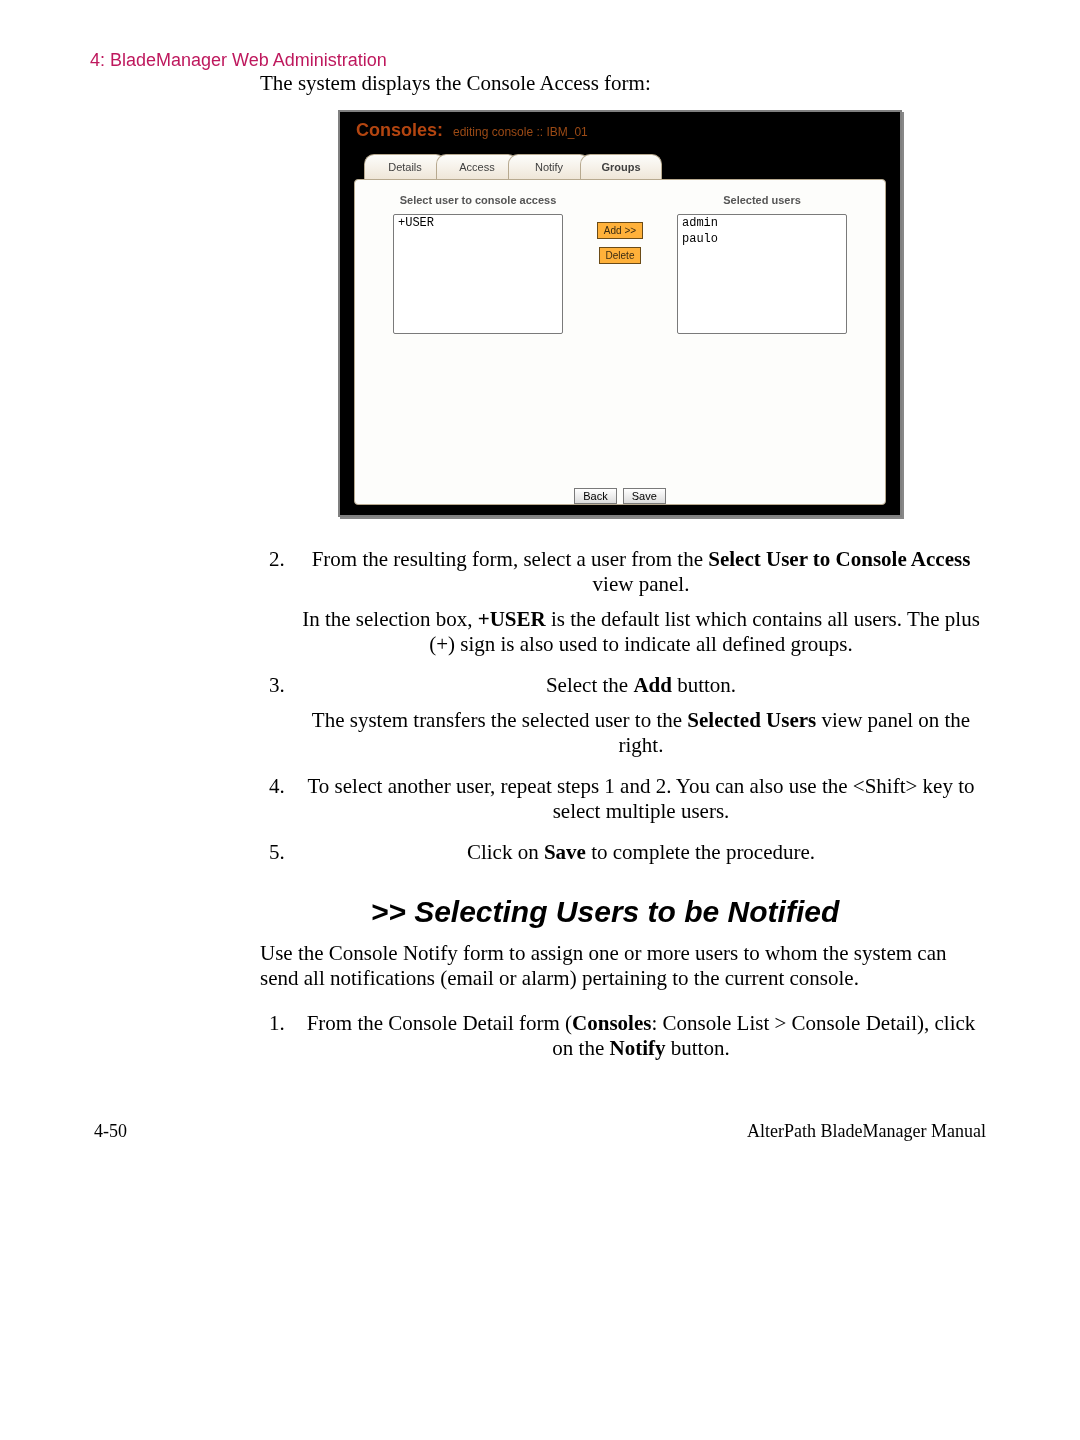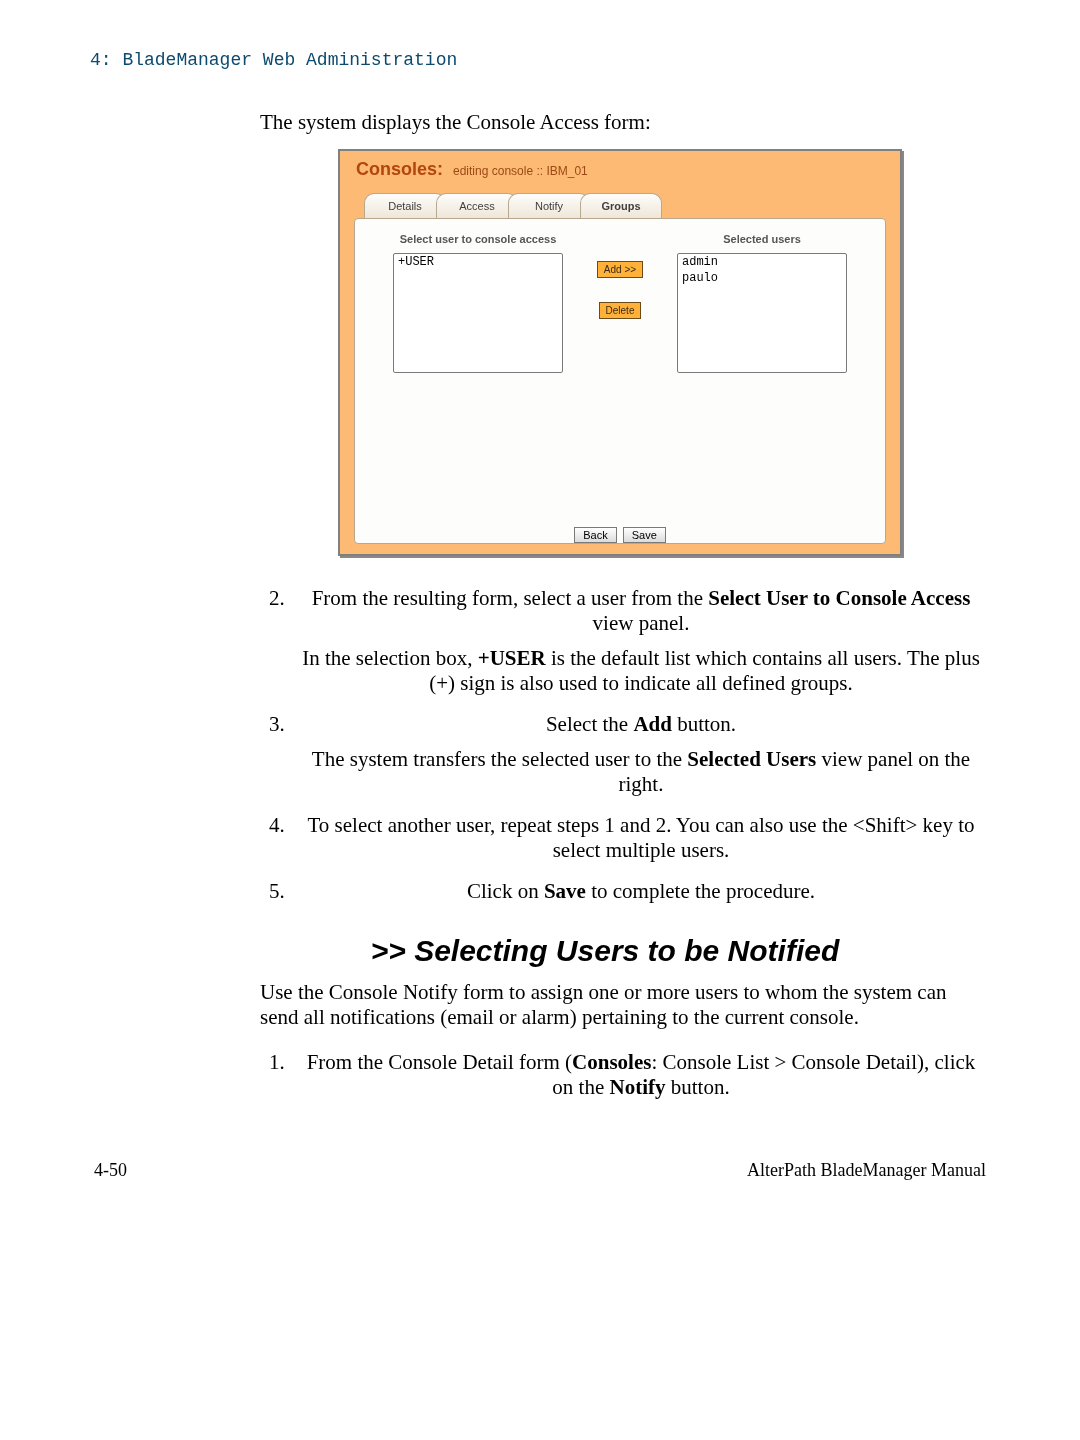--- a/index.html
+++ b/index.html
@@ -9,42 +9,41 @@
     font-family: "Times New Roman", Times, serif;
     color: #000;
     width: 1080px;
     box-sizing: border-box;
   }
   .page {
     padding: 50px 90px 40px 90px;
     box-sizing: border-box;
   }
   .running-header {
-    font-family: Liberation Mono, monospace;
+    font-family: Liberation Sans, sans-serif;
     font-size: 18px;
-    color: #0c4a6e;
-    margin-bottom: 40px;
+    color: #be185d;
   }
   .content-col {
     margin-left: 170px;
     margin-right: 10px;
   }
   .lead-text {
     font-size: 21px;
     margin-bottom: 14px;
   }
   
   .card-wrap {
     display: flex;
     justify-content: center;
     margin: 10px 0 30px 0;
   }
   .card {
     width: 560px;
-    background: #fdba74;
+    background: #000000;
     border: 2px solid #808080;
     box-shadow: 2px 2px 0 #888;
     font-family: Arial, Helvetica, sans-serif;
     font-size: 12px;
     color: #333;
     padding-bottom: 10px;
   }
   .card-header {
     display: flex;
     align-items: baseline;
@@ -100,21 +99,21 @@
     flex: 1;
     display: flex;
     flex-direction: column;
     align-items: center;
   }
   .dual-mid {
     width: 70px;
     display: flex;
     flex-direction: column;
     align-items: center;
-    gap: 24px;
+    gap: 8px;
     padding-top: 28px;
   }
   .col-heading {
     font-size: 11px;
     font-weight: bold;
     color: #555;
     margin-bottom: 8px;
     text-align: center;
   }
   select.listbox {

